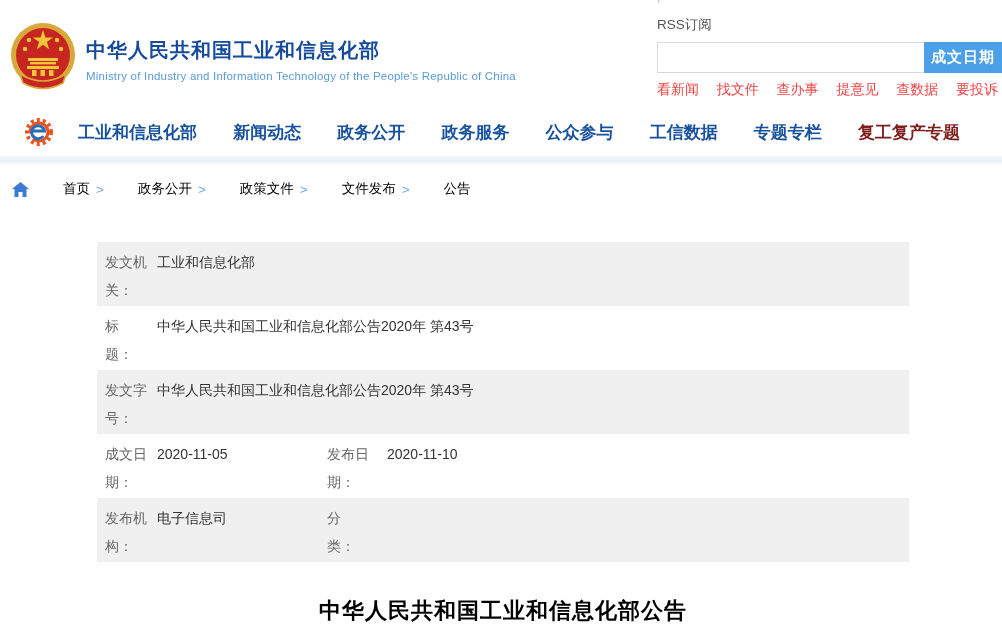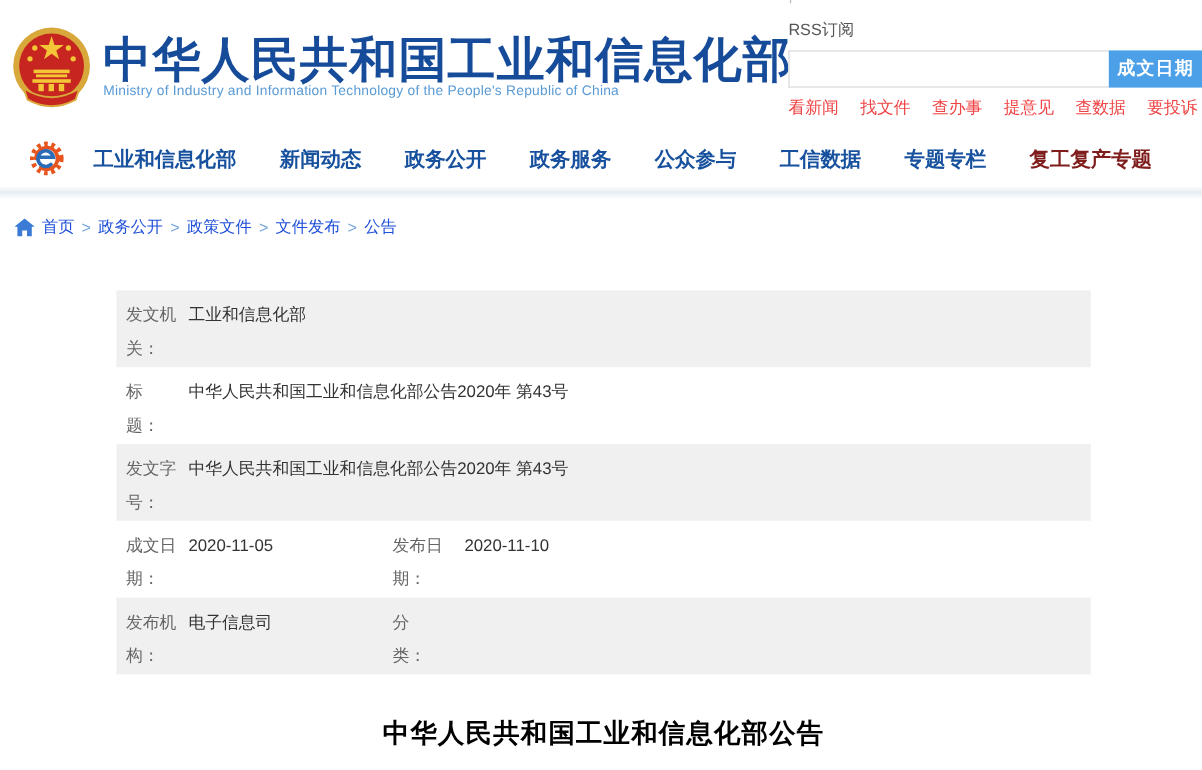--- a/index.html
+++ b/index.html
@@ -6,21 +6,21 @@
   html,body { background:#fff; }
   body {
     width:1002px; height:642px; overflow:hidden; position:relative;
     font-family:"Liberation Sans","DejaVu Sans",sans-serif; color:#333;
   }
   
   .header { position:relative; height:108px; background:#fff; }
   .brand { position:absolute; left:10px; top:22px; display:flex; align-items:center; }
   .emblem { width:66px; height:70px; flex:0 0 auto; }
   .brand-text { margin-left:10px; }
-  .site-title { font-size:40px; font-weight:bold; color:#164b9a; letter-spacing:1px; line-height:34px; }
+  .site-title { font-size:20px; font-weight:bold; color:#164b9a; letter-spacing:1px; line-height:34px; }
   .site-subtitle { font-size:11.5px; color:#5a9bd5; margin-top:3px; letter-spacing:.2px; }
   .header-tools { position:absolute; right:0; top:6px; width:345px; }
   .tool-row { display:flex; align-items:flex-start; justify-content:flex-end; gap:13px; height:28px; padding-right:6px;flex-direction:column; }
   .tool-icon { width:22px; height:22px; display:inline-flex; align-items:center; justify-content:center; cursor:pointer; }
   .tool-link { font-size:13.5px; color:#555; cursor:pointer; }
   .tool-sep { color:#bbb; font-size:13px; }
   .search-row { display:flex; margin-top:8px; height:31px; }
   .search-input {
     flex:1; border:1px solid #d9d9d9; border-right:none; outline:none;
     font-size:14px; padding:0 8px; color:#333; background:#fff;
@@ -35,21 +35,21 @@
   
   .navbar { height:48px; display:flex; align-items:center; padding-left:20px; background:#fff; }
   .nav-logo { width:38px; height:34px; margin-right:20px; }
   .nav-list { flex:1; display:flex; justify-content:space-between; align-items:center; margin-right:42px; }
   .nav-item { font-size:17px; font-weight:bold; color:#17519e; text-decoration:none; cursor:pointer; white-space:nowrap; }
   .nav-item.hot { color:#7f1d1d; }
   .nav-divider { height:10px; background:linear-gradient(to bottom,#f8fafc,#e9eef5 45%,#fcfdfe); }
   
   .breadcrumb { display:flex; align-items:center; padding:14px 0 0 12px; font-size:13.5px; }
   .crumb-home { width:17px; height:15px; margin-right:6px; }
-  .crumb-link { color:#1d4ed8; cursor:pointer; }
+  .crumb-link { color:#000000; cursor:pointer;margin-left:28px; }
   .crumb-sep { color:#7aa7dc; margin:0 6px; }
   
   .content { width:812px; margin:44px 0 0 97px; }
   .meta-row { display:flex; min-height:54px; padding:6px 0 2px 0; }
   .meta-row.shaded { background:#f0f0f0; }
   .meta-cell { display:flex; align-items:flex-start; }
   .meta-cell.wide { width:100%; }
   .meta-cell.c1 { width:230px; flex:0 0 auto; }
   .meta-cell.c2 { flex:1; }
   .meta-label {

